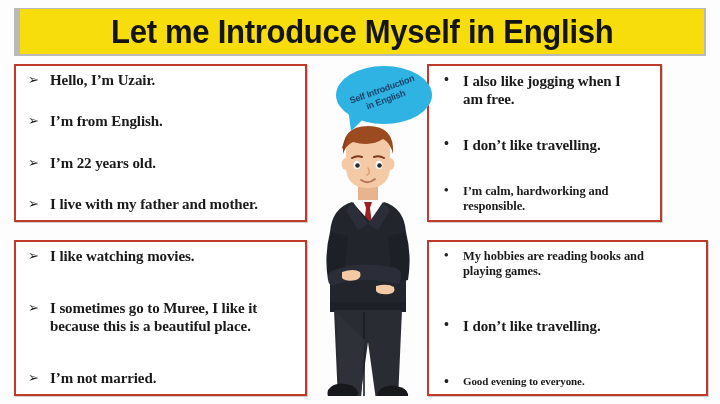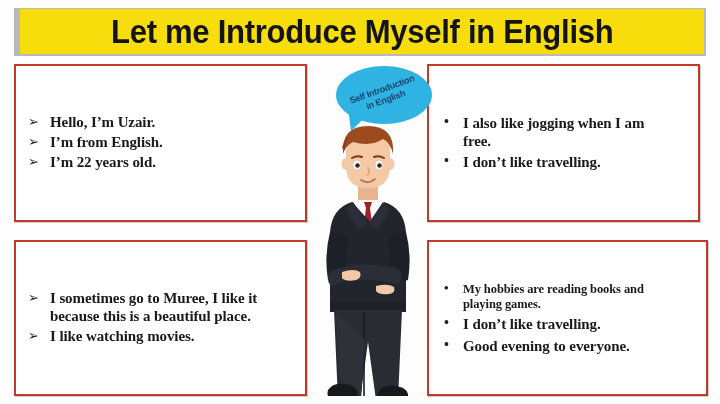--- a/index.html
+++ b/index.html
@@ -39,40 +39,40 @@
   
   .box{
     position:absolute;
     background:#ffffff;
     border:2.5px solid #c0392b;
     box-sizing:border-box;
     box-shadow:1px 1px 0 rgba(120,120,120,.35);
   }
   #box-tl{left:14px;top:64px;width:293px;height:158px;}
   #box-bl{left:14px;top:240px;width:293px;height:156px;}
-  #box-tr{left:427px;top:64px;width:273px;height:158px;}
+  #box-tr{left:427px;top:64px;width:235px;height:158px;}
   #box-br{left:427px;top:240px;width:281px;height:156px;}
 
   .list{
     list-style:none;
     margin:0;padding:8px 24px 6px 10px;
     height:100%;box-sizing:border-box;
-    display:flex;flex-direction:column;justify-content:center;
+    display:flex;flex-direction:column;justify-content:space-between;
   }
   .item{
     position:relative;
     padding-left:24px;
     color:#1a1a1a;
     font-size:15px;
     line-height:1.18;
     font-weight:bold;
     letter-spacing:-0.1px;
   }
   .item.small{font-size:12.5px;line-height:1.2;}
-  .item.big{font-size:15px;}
+  .item.big{font-size:11px;}
 
   
   .item.arrow::before{
     content:"\27A2";
     position:absolute;left:2px;top:0px;
     font-size:13px;color:#222;font-weight:normal;
   }
   
   .item.dot::before{
     content:"\2022";
@@ -126,34 +126,37 @@
     <div class="banner">
       <span class="banner-title">Let me Introduce Myself in English</span>
     </div>
   </div>
 
   <div class="box" id="box-tl">
     <ul class="list">
       <li class="item arrow">Hello, I’m Uzair.</li>
       <li class="item arrow">I’m from English.</li>
       <li class="item arrow">I’m 22 years old.</li>
+      <li class="item arrow">I live with my father and mother.</li>
     </ul>
   </div>
 
   <div class="box" id="box-bl">
     <ul class="list">
+      <li class="item arrow">I like watching movies.</li>
       <li class="item arrow">I sometimes go to Muree, I like it because this is a beautiful place.</li>
-      <li class="item arrow">I like watching movies.</li>
+      <li class="item arrow">I’m not married.</li>
     </ul>
   </div>
 
   <div class="box" id="box-tr">
     <ul class="list">
       <li class="item dot">I also like jogging when I am free.</li>
       <li class="item dot">I don’t like travelling.</li>
+      <li class="item dot small">I’m calm, hardworking and responsible.</li>
     </ul>
   </div>
 
   <div class="box" id="box-br">
     <ul class="list">
       <li class="item dot small">My hobbies are reading books and playing games.</li>
       <li class="item dot">I don’t like travelling.</li>
       <li class="item dot big">Good evening to everyone.</li>
     </ul>
   </div>

